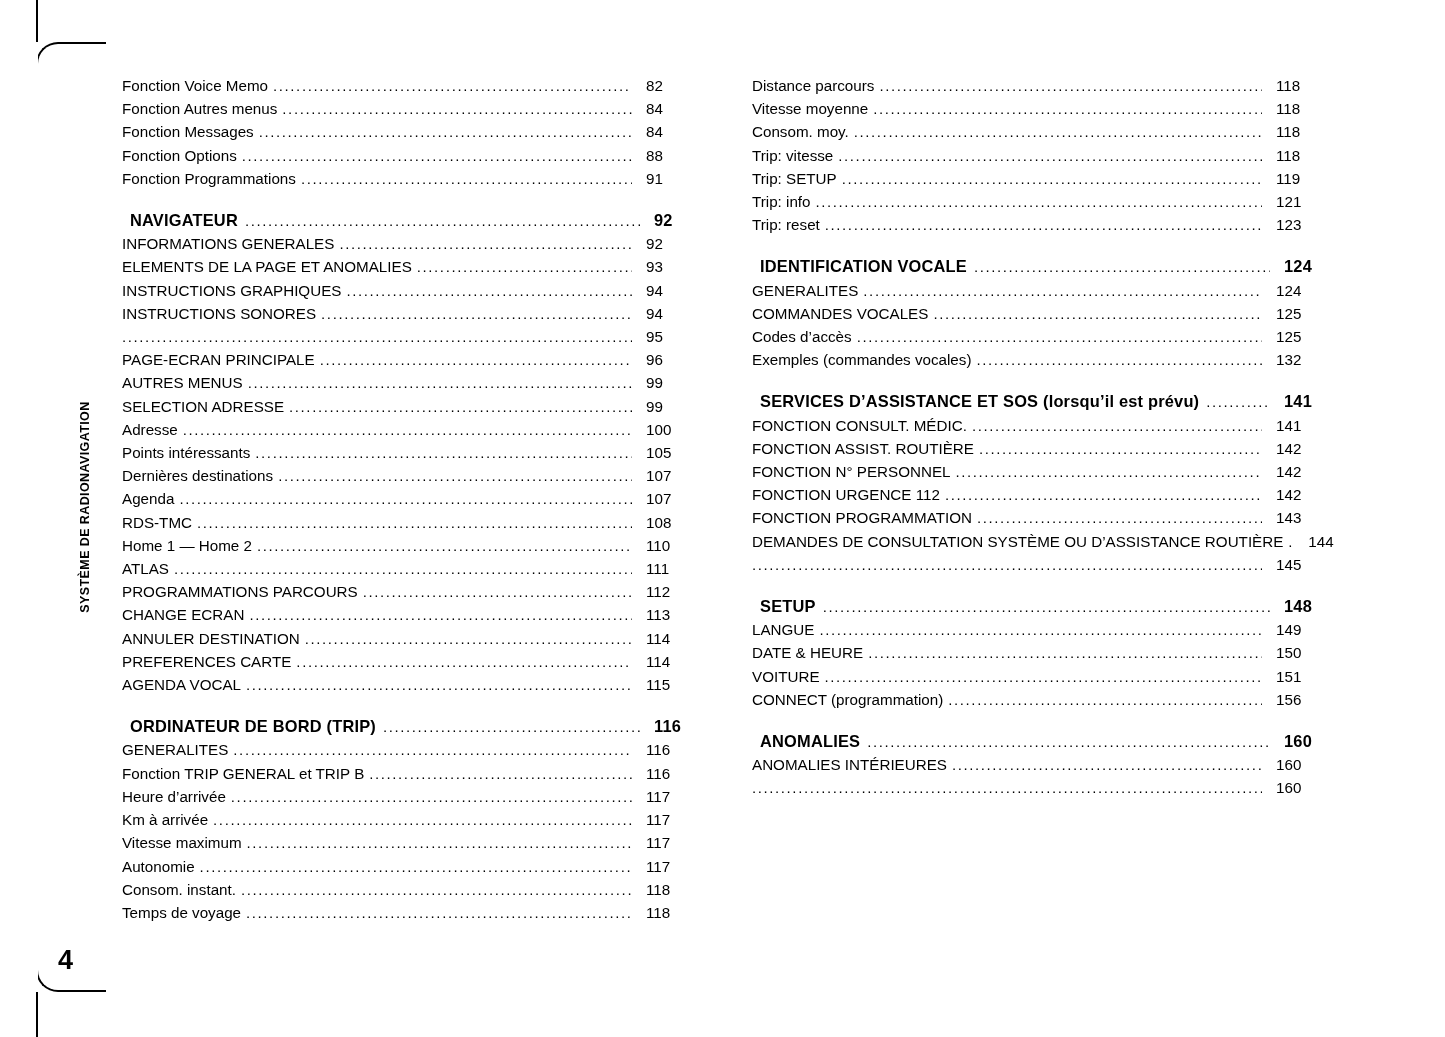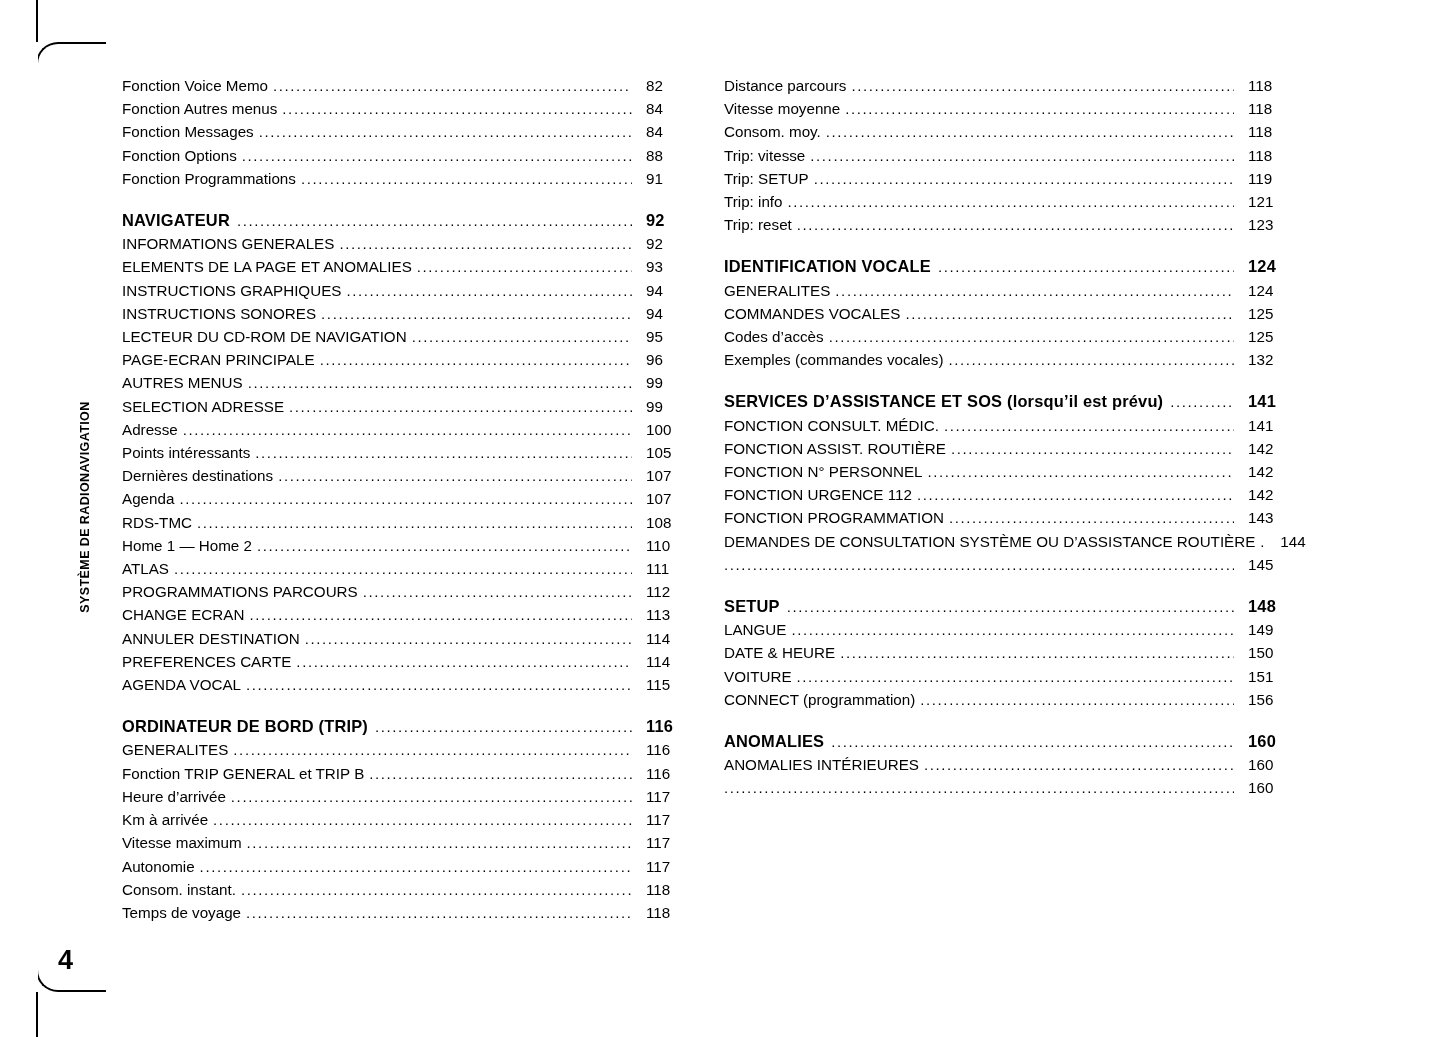--- a/index.html
+++ b/index.html
@@ -73,21 +73,21 @@
     font-size: 27px;
     font-weight: bold;
   }
 
   .columns {
     position: absolute;
     left: 122px;
     top: 74px;
     width: 1200px;
     display: flex;
-    gap: 32px;
+    gap: 60px;
   }
   .col {
     width: 570px;
   }
 
   .entry {
     display: flex;
     align-items: baseline;
     width: 100%;
     font-size: 15.2px;
@@ -110,20 +110,21 @@
   .entry .pg {
     flex: 0 0 46px;
     text-align: left;
     padding-left: 14px;
   }
 
   .entry.head {
     font-weight: bold;
     font-size: 16.4px;
     letter-spacing: 0.2px;
+    margin-left: 8px;
   }
   .entry.head .label {
     padding-right: 7px;
   }
   .entry.head .dots {
     font-weight: normal;
   }
 
   .spacer {
     height: 19px;
@@ -188,21 +189,20 @@
           <span class="label">INSTRUCTIONS GRAPHIQUES</span>
           <span class="dots">................................................................................................................................................................</span>
           <span class="pg">94</span>
         </div>
         <div class="entry">
           <span class="label">INSTRUCTIONS SONORES</span>
           <span class="dots">................................................................................................................................................................</span>
           <span class="pg">94</span>
         </div>
         <div class="entry">
-          <span class="label">LECTEUR DU CD-ROM DE NAVIGATION</span>
           <span class="dots">................................................................................................................................................................</span>
           <span class="pg">95</span>
         </div>
         <div class="entry">
           <span class="label">PAGE-ECRAN PRINCIPALE</span>
           <span class="dots">................................................................................................................................................................</span>
           <span class="pg">96</span>
         </div>
         <div class="entry">
           <span class="label">AUTRES MENUS</span>

